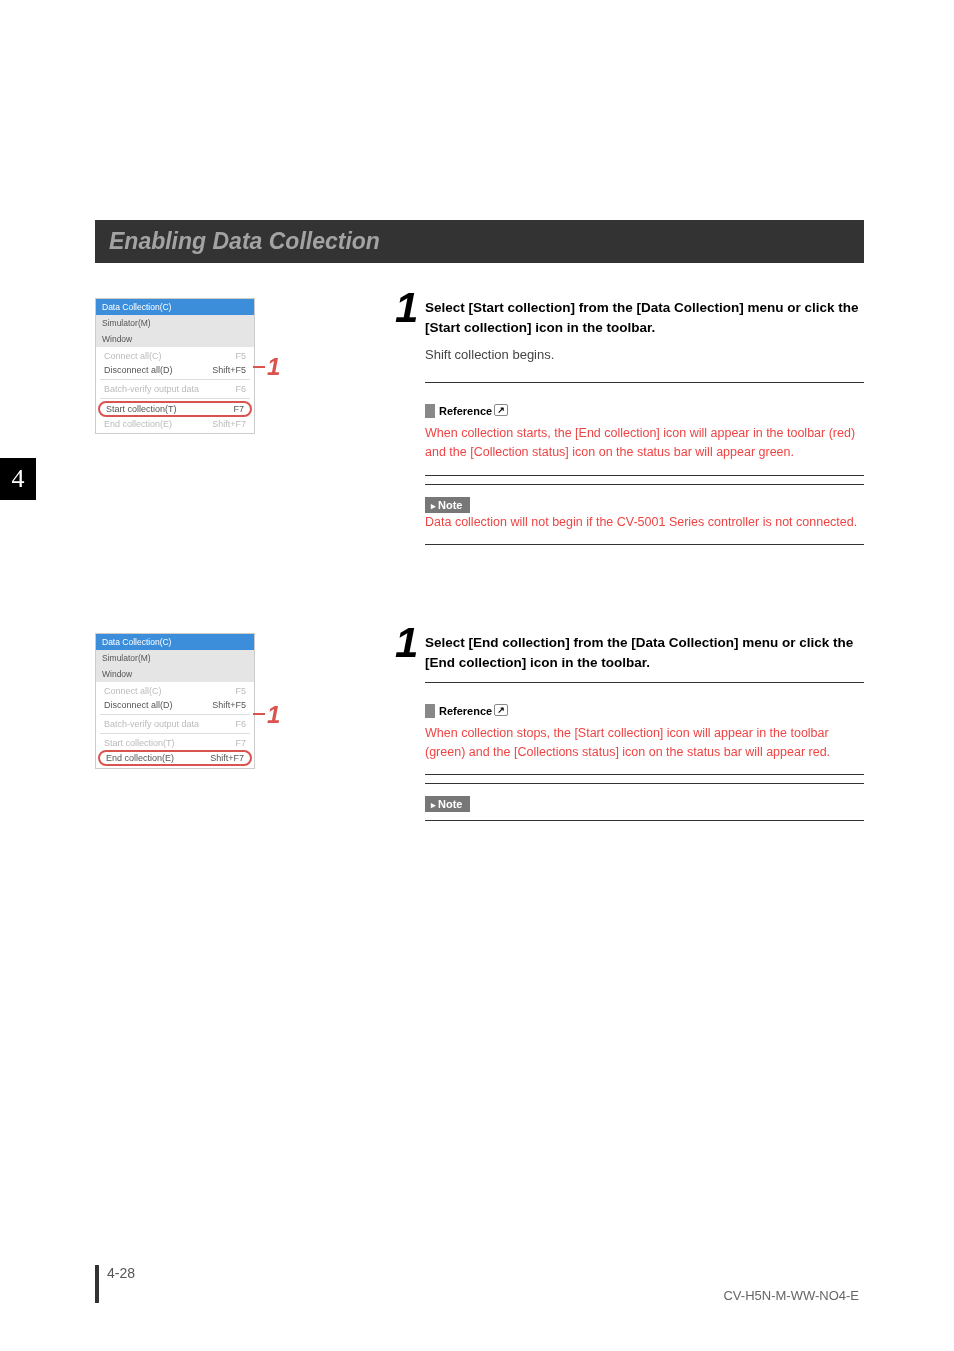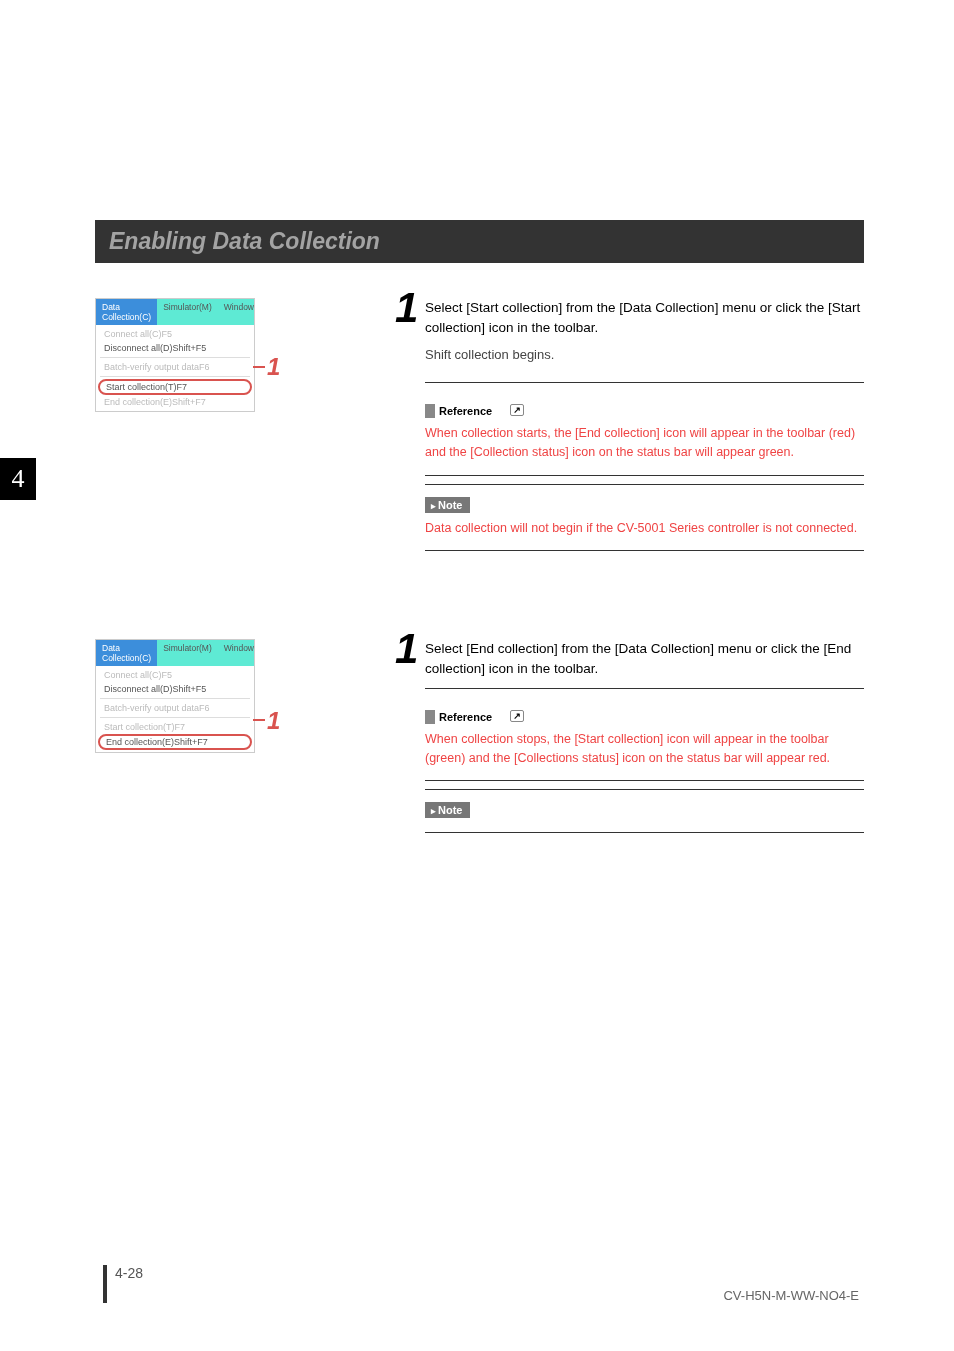--- a/index.html
+++ b/index.html
@@ -39,36 +39,38 @@
     position: relative;
   }
   .menu-box {
     width: 160px;
     border: 1px solid #ccc;
     font-size: 9px;
     background: #fff;
   }
   .menu-tabs {
     display: flex;
-    background: #5eead4;
+    background: #e5e5e5;
+    flex-direction: column;
   }
   .menu-tab {
     padding: 3px 6px;
     font-size: 8.5px;
     color: #555;
   }
   .menu-tab.active {
     background: #3c8edb;
     color: #fff;
   }
   .menu-items {
     padding: 2px 0;
   }
   .menu-item {
     display: flex;
+    justify-content: space-between;
     padding: 2px 8px;
     font-size: 9px;
     color: #555;
   }
   .menu-item.disabled { color: #bbb; }
   .menu-sep {
     border-top: 1px solid #ddd;
     margin: 2px 4px;
   }
   .menu-item.highlight {
@@ -92,21 +94,21 @@
   .big-num {
     position: absolute;
     left: -30px;
     top: -14px;
     font-size: 42px;
     font-weight: bold;
     font-style: italic;
     color: #000;
   }
   .step-title {
-    font-weight: normal;
+    font-weight: bold;
     font-size: 13.5px;
     line-height: 1.5;
     margin-bottom: 6px;
   }
   .step-body {
     font-size: 13px;
     color: #444;
     line-height: 1.5;
     margin-bottom: 18px;
   }
@@ -114,21 +116,20 @@
   .divider-thin { border-top: 1px solid #333; margin: 4px 0; }
   .ref-tag {
     display: inline-flex;
     align-items: center;
     font-size: 11px;
     background: #fff;
     border-left: 10px solid #888;
     padding: 1px 4px 1px 4px;
     margin-bottom: 6px;
     font-weight: bold;
-    gap: 16px;
   }
   .ref-tag .flip {
     margin-left: 2px;
     border: 1px solid #888;
     border-radius: 2px;
     padding: 0 2px;
     font-size: 9px;
     position: relative;
     top: -1px;
   }
@@ -137,21 +138,20 @@
     color: #ef4444;
     line-height: 1.55;
     margin-bottom: 12px;
   }
   .note-tag {
     display: inline-block;
     background: #777;
     color: #fff;
     font-size: 11px;
     padding: 2px 8px 2px 6px;
-    margin-bottom: 6px;
     font-weight: bold;
   }
   .note-tag::before { content: "▸ "; font-size: 9px; }
   .side-tab {
     position: absolute;
     left: 0;
     top: 458px;
     width: 36px;
     height: 42px;
     background: #000;
@@ -164,21 +164,20 @@
   }
   .footer {
     position: absolute;
     bottom: 48px;
     left: 0;
     right: 0;
     display: flex;
     justify-content: space-between;
     padding: 0 95px;
     align-items: flex-end;
-    margin-left: 8px;
   }
   .page-num {
     font-size: 14px;
     color: #555;
     border-left: 4px solid #333;
     padding-left: 8px;
     height: 38px;
     display: flex;
     align-items: flex-start;
   }

